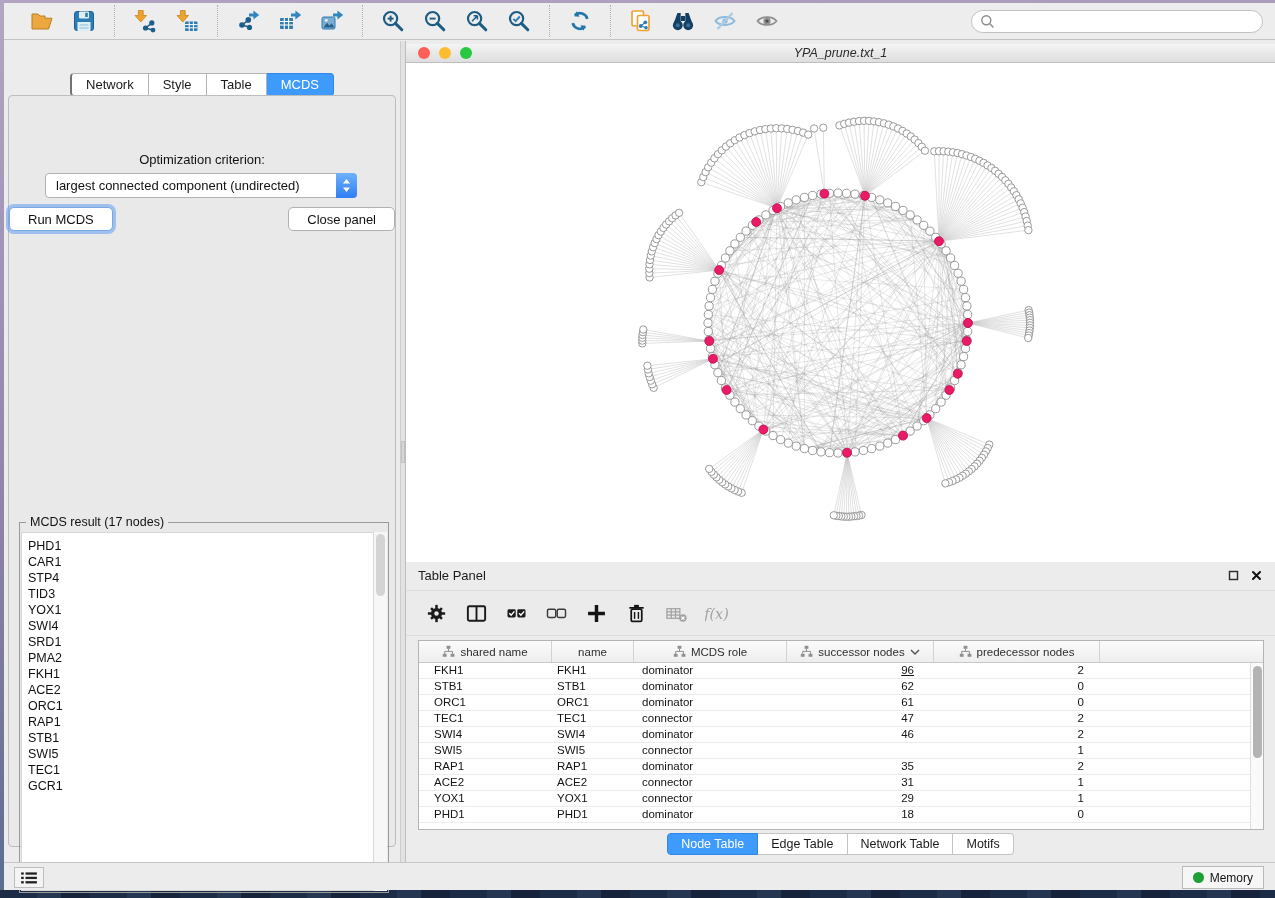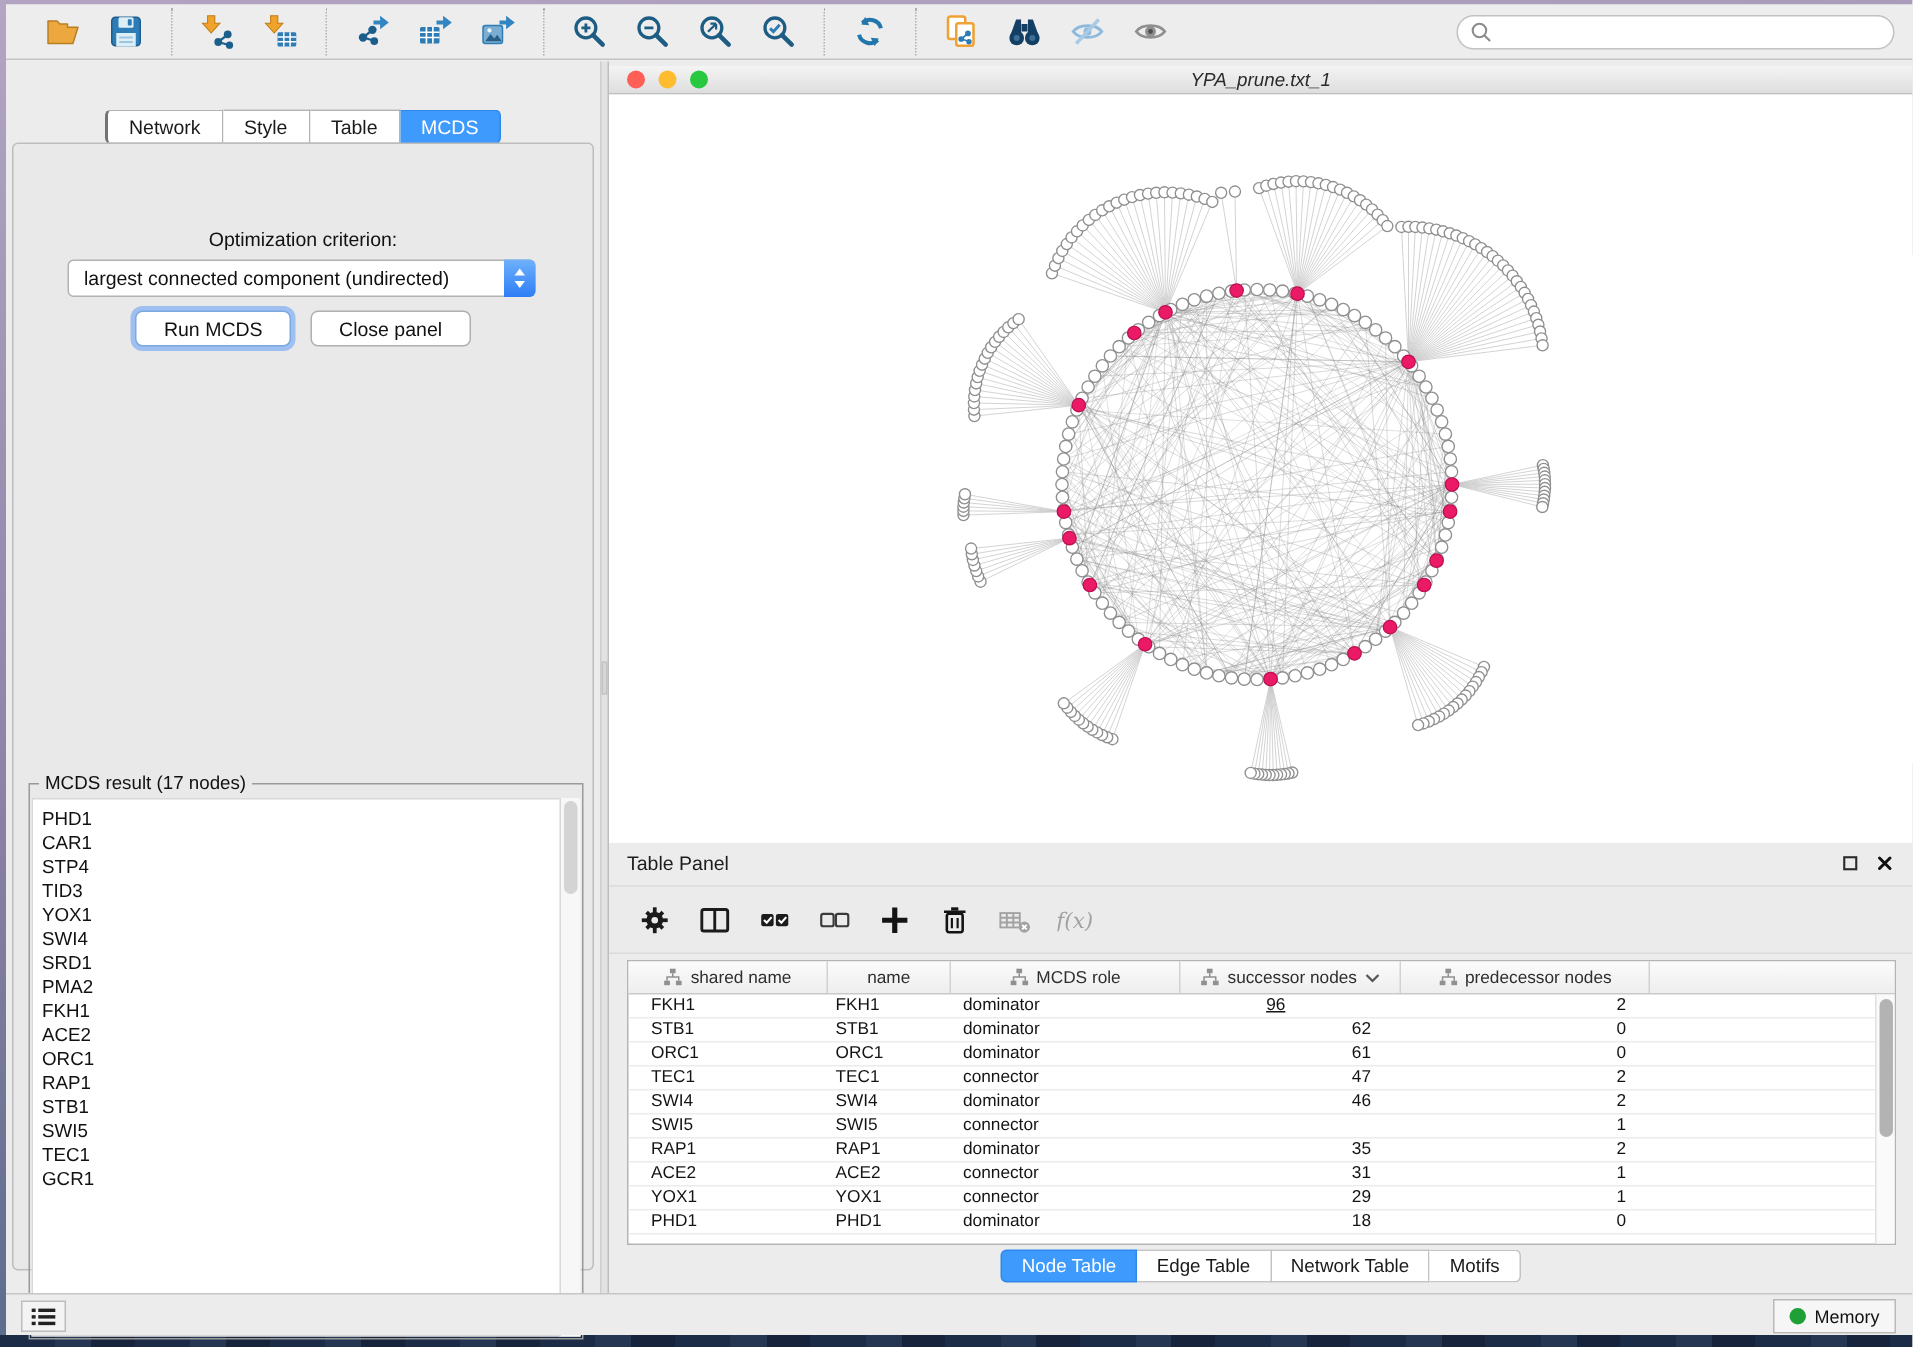--- a/index.html
+++ b/index.html
@@ -42,21 +42,21 @@
   .cp-tab.sel { background:#3e9bfd; border-color:#2f87ea; color:#fff; }
   .cp-body { position:absolute; left:4px; top:54px; width:388px; height:752px;
              background:#e9e9e9; border:1px solid #bdbdbd; border-radius:4px; }
   .opt-label { position:absolute; left:0; top:56px; width:100%; text-align:center; font-size:13px; color:#111; }
   .dropdown { position:absolute; left:36px; top:77px; width:312px; height:25px; background:#fff;
               border:1px solid #b2b2b2; border-radius:4px; display:flex; align-items:center; }
   .dropdown .val { flex:1; font-size:13px; color:#111; padding-left:10px; white-space:nowrap; }
   .dd-spin { width:21px; height:25px; margin-right:-1px; border-radius:0 4px 4px 0;
              background:linear-gradient(#6fb1fb,#2e7ef5); display:flex; align-items:center; justify-content:center; }
   .dd-spin svg { width:13px; height:19px; }
-  .btn-row { position:absolute; left:0; top:111px; width:100%; display:flex; justify-content:center; gap:13px; }
+  .btn-row { position:absolute; left:0; top:111px; width:100%; display:flex; justify-content:space-between; gap:13px; }
   .mac-btn { height:24px; background:#fff; border:1px solid #b0b0b0; border-radius:5px;
              font-size:13px; color:#111; padding:0 18px; font-family:inherit; }
   .mac-btn.focused { border-color:#7aa9e0; box-shadow:0 0 0 3px rgba(96,156,245,.55); }
 
   .groupbox { position:absolute; left:10px; top:426px; width:370px; height:371px; border:1px solid #9a9a9a; }
   .groupbox .legend { position:absolute; left:6px; top:-8px; background:#e9e9e9; padding:0 4px; font-size:12.5px; color:#111; }
   .mcds-list { position:absolute; left:1px; top:9px; width:366px; height:359px; background:#fff;
                border:1px solid #d7d7d7; overflow:hidden; }
   .mcds-item { font-size:12.5px; color:#111; height:16px; line-height:16px; padding-left:6px; }
   .mcds-scroll { position:absolute; right:1px; top:9px; width:14px; height:359px; background:#f7f7f7; border-left:1px solid #d9d9d9; }
@@ -1252,21 +1252,21 @@
           </svg>
           <span>predecessor nodes</span>
         </div>
         <div class="th" style="flex: 1 1 0%; border-right: none;"></div>
       </div>
     <div id="tbl-body">
         <div class="tr">
           <div class="td" style="width: 133px; padding-left: 15px;">FKH1</div>
           <div class="td" style="width: 82px; padding-left: 5px;">FKH1</div>
           <div class="td" style="width: 153px; padding-left: 8px;">dominator</div>
-          <div class="td" style="width: 147px; text-align: center; padding-right: 20px; text-decoration: underline;">96</div>
+          <div class="td" style="width: 147px; text-align: right; padding-right: 20px; text-decoration: underline;">96</div>
           <div class="td" style="width: 166px; text-align: right; padding-right: 16px;">2</div>
         </div>
         <div class="tr">
           <div class="td" style="width: 133px; padding-left: 15px;">STB1</div>
           <div class="td" style="width: 82px; padding-left: 5px;">STB1</div>
           <div class="td" style="width: 153px; padding-left: 8px;">dominator</div>
           <div class="td" style="width: 147px; text-align: right; padding-right: 20px;">62</div>
           <div class="td" style="width: 166px; text-align: right; padding-right: 16px;">0</div>
         </div>
         <div class="tr">

